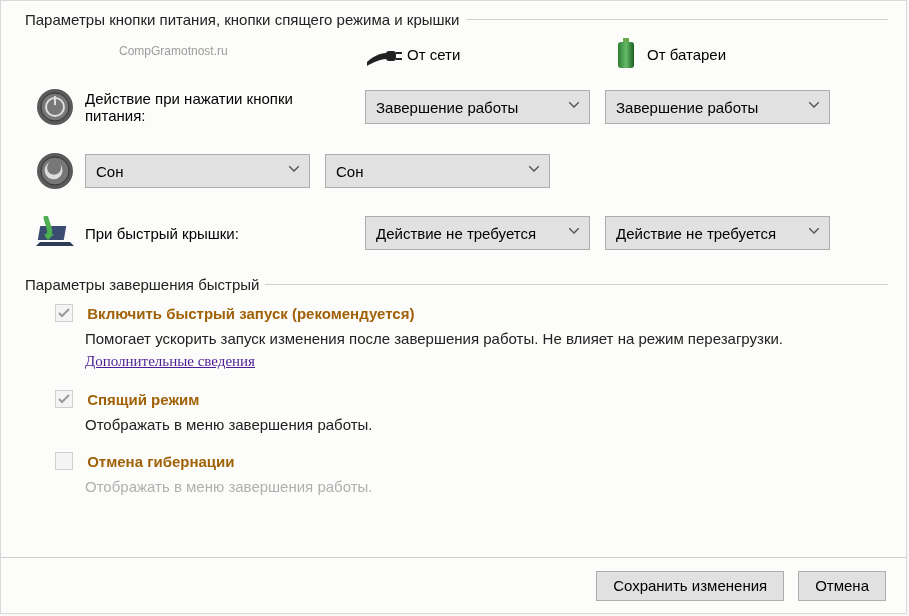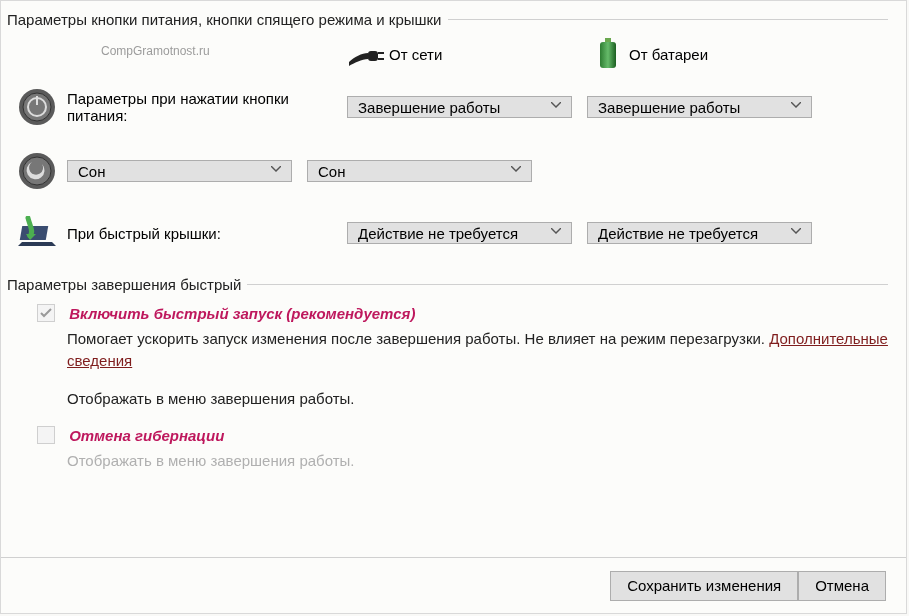--- a/index.html
+++ b/index.html
@@ -17,21 +17,21 @@
     border: 1px solid #d9d9d9;
     background: #fcfcfa;
     width: 907px;
     height: 614px;
     position: relative;
   }
   .scroll-area {
     position: absolute;
     top: 0; left: 0; right: 0;
     height: 540px;
-    padding: 6px 18px 0 6px;
+    padding: 6px 18px 0 24px;
     overflow: hidden;
   }
   .group-header {
     display: flex;
     align-items: center;
     margin: 4px 0 10px 0;
     color: #222;
   }
   .group-header .label { white-space: nowrap; padding-right: 6px; }
   .group-header .rule { flex: 1; height: 1px; background: #d0d0d0; }
@@ -64,21 +64,21 @@
     width: 60px;
     display: flex;
     justify-content: center;
   }
   .setting-row .desc {
     width: 280px;
     padding-right: 10px;
   }
   .combo {
     width: 225px;
-    height: 22px;
+    height: 34px;
     background: #e1e1e1;
     border: 1px solid #adadad;
     display: flex;
     align-items: center;
     justify-content: space-between;
     padding: 0 10px;
     margin-right: 15px;
     cursor: pointer;
   }
   .combo:last-child { margin-right: 0; }
@@ -99,38 +99,39 @@
     border:1px solid #b5b5b5;
     background:#fff;
     vertical-align:middle;
     text-align:center;
     line-height:16px;
     margin-right:10px;
   }
   .chk.disabled { background:#f4f4f4; border-color:#cfcfcf; }
   .chk .tick svg { display:block; margin:2px auto 0; }
   .chk-label { font-weight:600; vertical-align:middle; }
-  .chk-label.disabled { color:#be185d;font-style:italic; }
+  .chk-label.disabled { color:#a16207; }
   .chk-sub {
     margin: 2px 0 16px 30px;
     color: #222;
     line-height: 1.45;
   }
   .chk-sub.cut { white-space:nowrap; overflow:hidden; color:#b0b0b0;}
-  a.more { color:#7f1d1d; text-decoration:underline; cursor:pointer; }
+  a.more { color:#4c1d95; text-decoration:underline; cursor:pointer;font-family:Liberation Serif, serif; }
   .footer {
     position:absolute;
     left:0; right:0; bottom:0;
     height: 56px;
     border-top: 1px solid #d0d0d0;
     background:#fcfcfa;
     display:flex;
     justify-content:flex-end;
     align-items:center;
     padding-right: 20px;
+    gap: 14px;
   }
   .btn {
     height: 30px;
     padding: 0 16px;
     background:#e1e1e1;
     border:1px solid #adadad;
     font: inherit;
     cursor:pointer;
   }
 </style>
@@ -181,21 +182,21 @@
 
     <div class="setting-row">
       <div class="ico">
         <svg width="38" height="38" viewBox="0 0 38 38">
           <circle cx="19" cy="19" r="18" fill="#5a5a5a"></circle>
           <circle cx="19" cy="19" r="14" fill="#777" stroke="#333"></circle>
           <circle cx="19" cy="19" r="9" fill="none" stroke="#ddd" stroke-width="2"></circle>
           <rect x="18" y="8" width="2" height="9" fill="#ddd"></rect>
         </svg>
       </div>
-      <div class="desc">Параметры при нажатии кнопки питания:</div>
+      <div class="desc">Действие при нажатии кнопки питания:</div>
       <div class="combo">
         <span>Завершение работы</span>
         <span class="chev">
             <svg width="10" height="6">
               <path d="M0 0 L5 5 L10 0" fill="none" stroke="#555" stroke-width="1.4"></path>
             </svg>
           </span>
       </div>
       <div class="combo">
         <span>Завершение работы</span>
@@ -274,20 +275,28 @@
                 <path d="M1 6 L4 9 L11 2" fill="none" stroke="#9a9a9a" stroke-width="2"></path>
               </svg></span>
         </span>
         <span class="chk-label disabled">Включить быстрый запуск (рекомендуется)</span>
       </div>
       <div class="chk-sub">
         <span>Помогает ускорить запуск изменения после завершения работы. Не влияет на режим перезагрузки.</span>
         <a class="more">Дополнительные сведения</a>
       </div>
 
+      <div class="chk-row">
+        <span class="chk disabled">
+          <span class="tick"><svg width="12" height="12">
+                <path d="M1 6 L4 9 L11 2" fill="none" stroke="#9a9a9a" stroke-width="2"></path>
+              </svg></span>
+        </span>
+        <span class="chk-label disabled">Спящий режим</span>
+      </div>
       <div class="chk-sub">Отображать в меню завершения работы.</div>
 
       <div class="chk-row">
         <span class="chk disabled"></span>
         <span class="chk-label disabled">Отмена гибернации</span>
       </div>
       <div class="chk-sub cut">Отображать в меню завершения работы.</div>
 
     </div>
 

